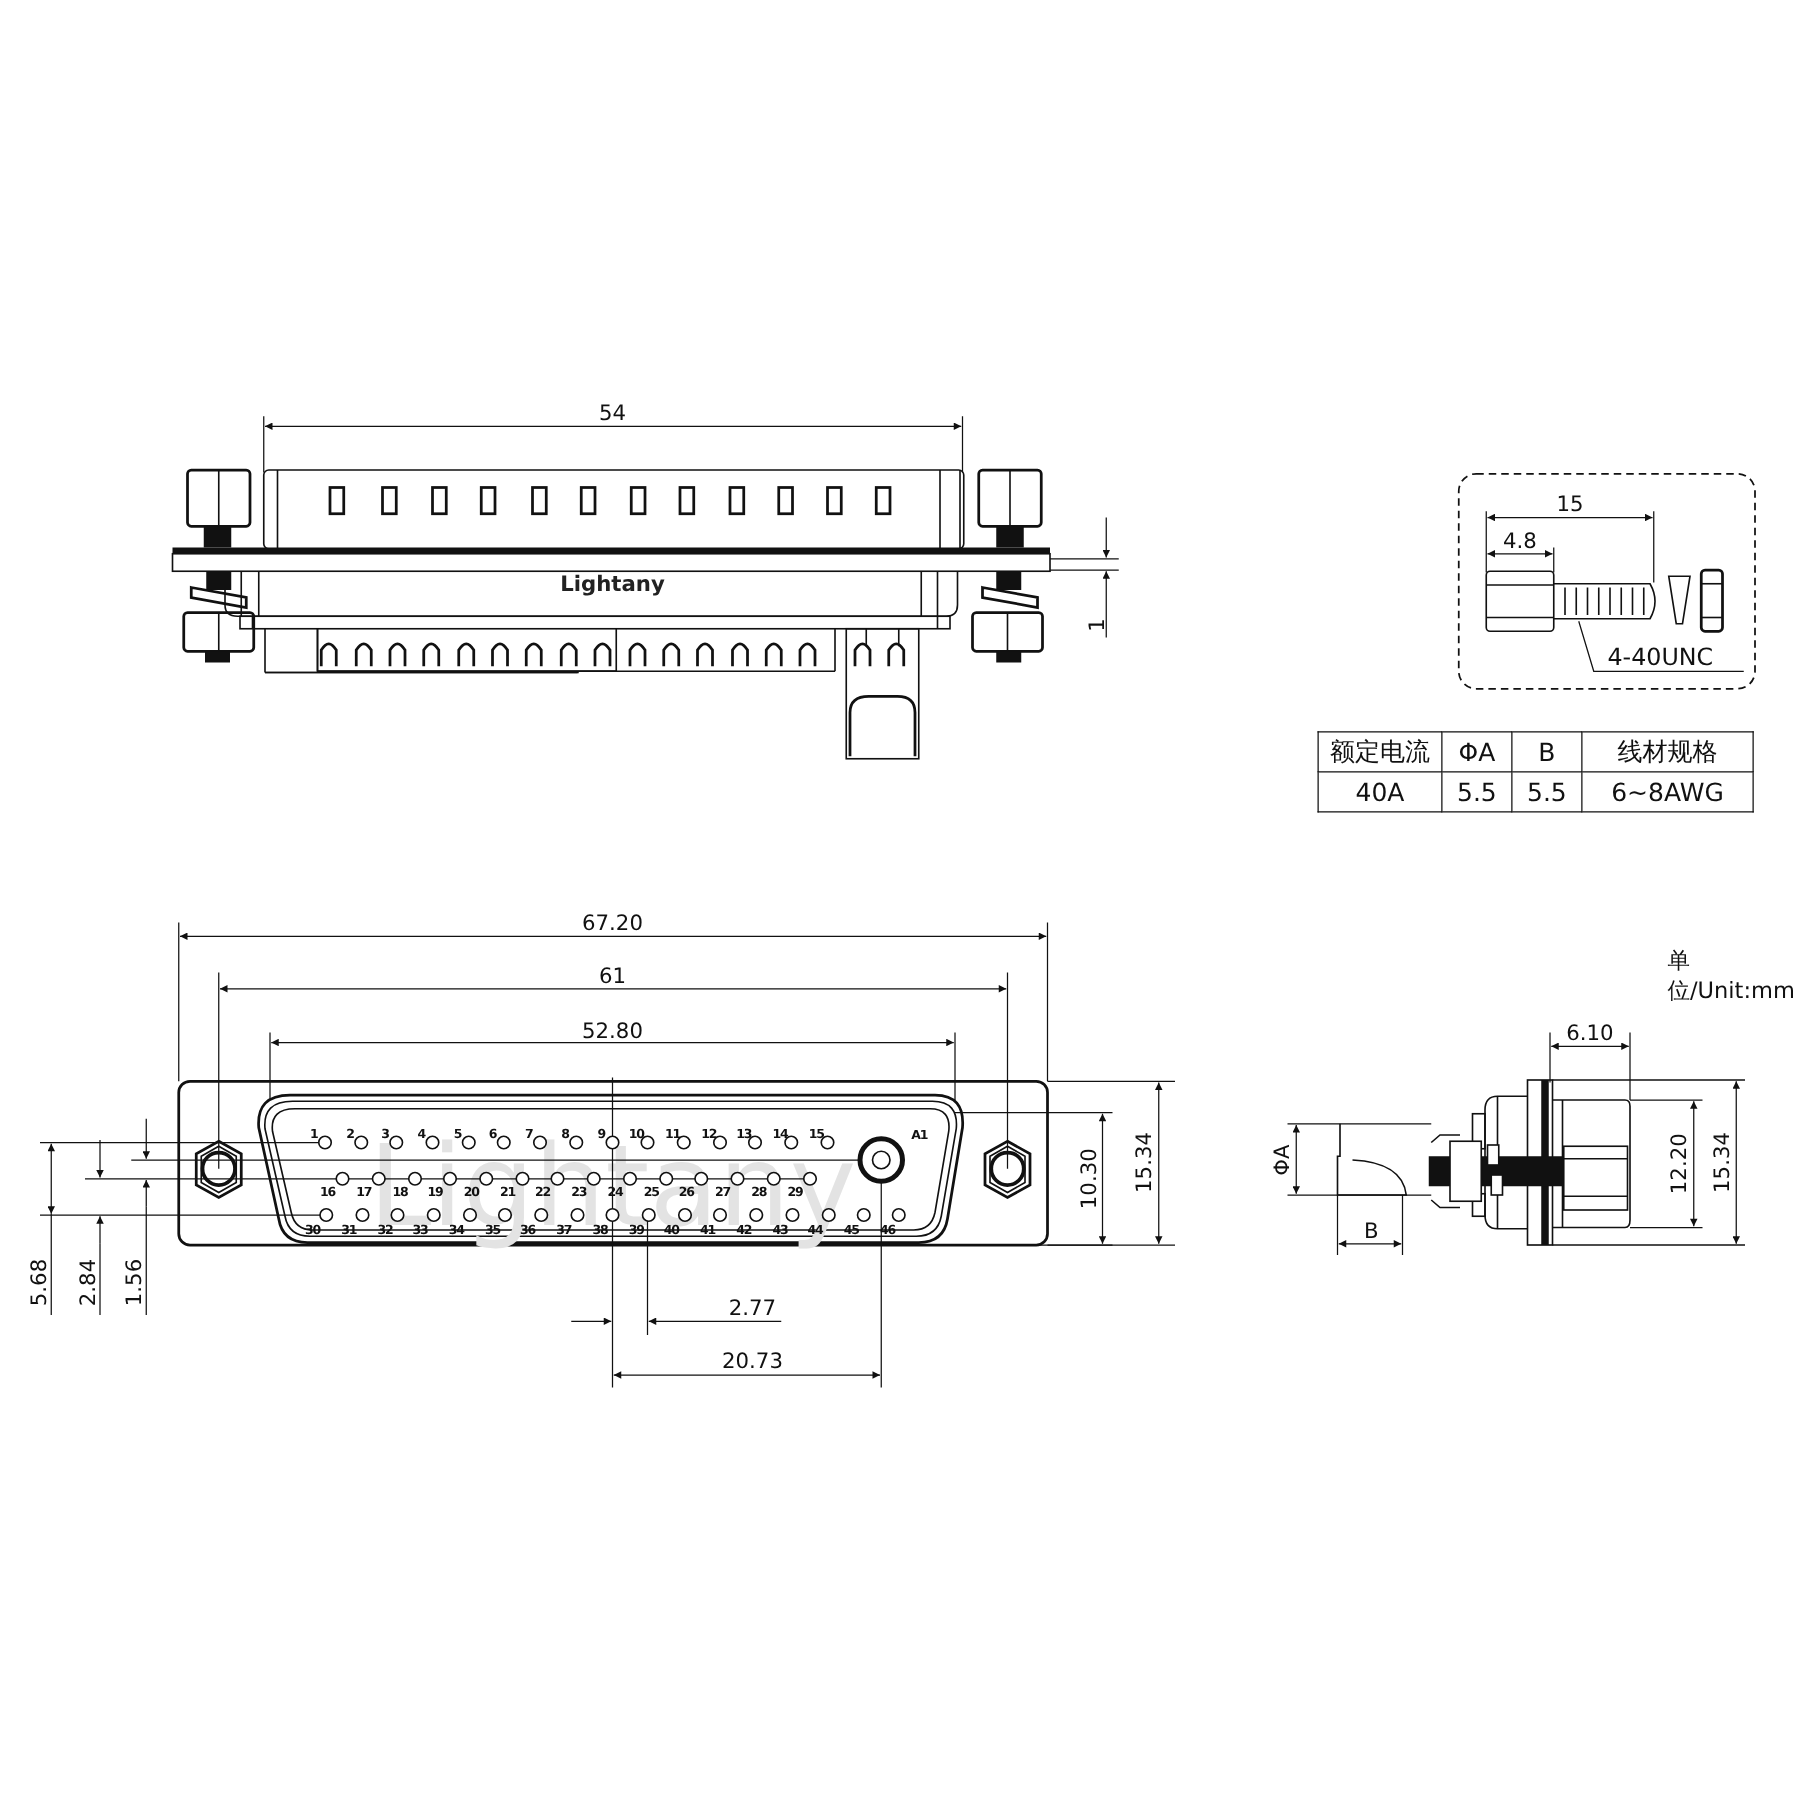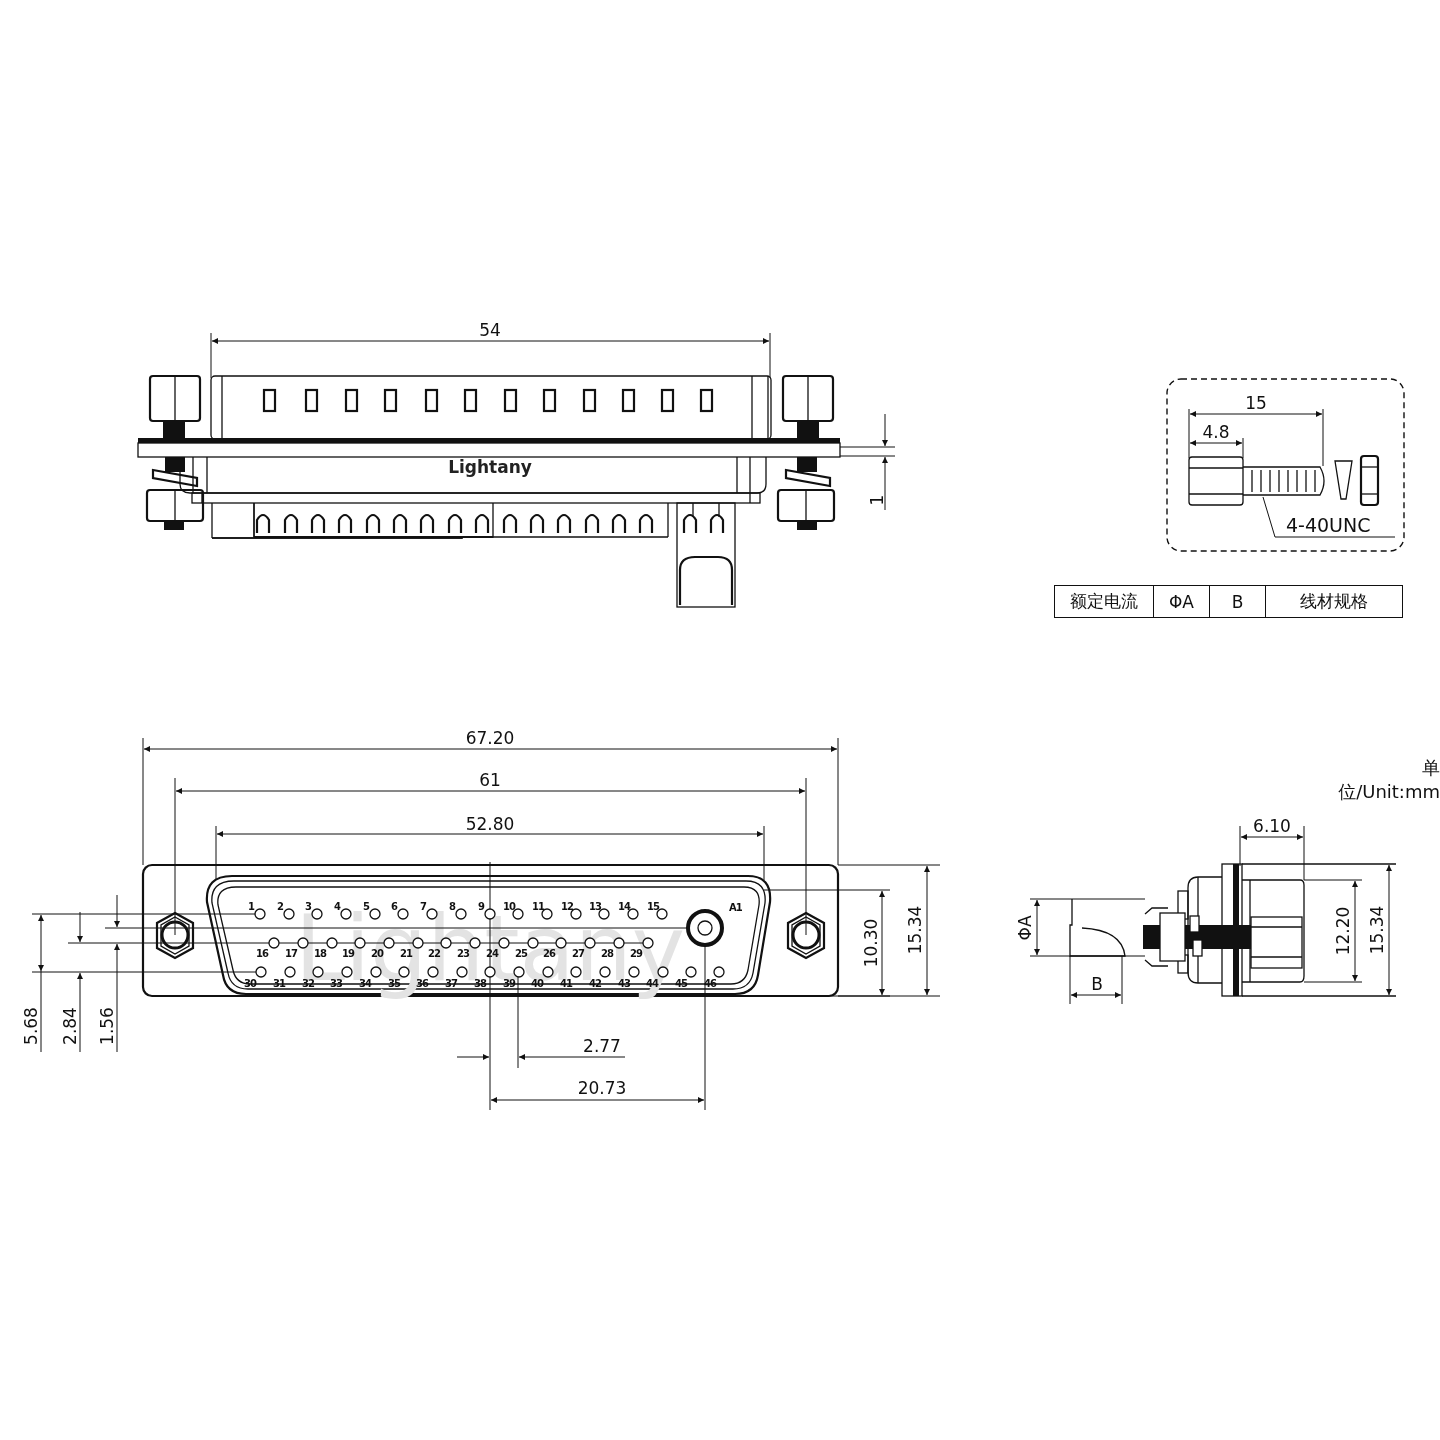--- a/index.html
+++ b/index.html
@@ -5,22 +5,22 @@
     html, body { margin: 0; padding: 0; background: #ffffff; }
     body { width: 1440px; height: 1440px; position: relative; overflow: hidden; font-family: "DejaVu Sans", sans-serif; }
     svg { position: absolute; left: 0; top: 0; }
     .ln { stroke: #111; stroke-width: 1.3; fill: none; }
     .thk { stroke: #111; stroke-width: 2.2; fill: none; }
     .dim { stroke: #111; stroke-width: 1; fill: none; }
     .dimtxt { font-family: "DejaVu Sans", sans-serif; font-size: 17px; fill: #111; }
     .pin { stroke: #111; stroke-width: 1.3; fill: #fff; }
     .pinlbl { font-family: "DejaVu Sans", sans-serif; font-size: 10px; font-weight: bold; fill: #111; letter-spacing: -1px; }
     .tbl { position: absolute; left: 1054px; top: 585px; border-collapse: collapse; }
-    .tbl td { border: 1.5px solid #111; height: 31px; text-align: center; font-family: "DejaVu Sans", sans-serif; font-size: 17px; color: #111; padding: 0; }
-    .unit { position: absolute; left: 1334px; top: 756px; font-family: "DejaVu Sans", sans-serif; font-size: 18px; color: #111; text-align: right; }
+    .tbl td { border: 1.5px solid #111; height: 31px; text-align: center; font-family: "DejaVu Sans", sans-serif; font-size: 20px; color: #111; padding: 0; }
+    .unit { position: absolute; left: 1334px; top: 756px; font-family: "DejaVu Sans", sans-serif; font-size: 18px; color: #111; }
     .wm { font-family: "DejaVu Sans", sans-serif; font-size: 90px; fill: #e3e3e3; }
   </style>
 </head>
 <body>
 
 <svg width="1440" height="1440" viewBox="0 0 1440 1440">
   <defs>
     <marker id="arr" viewBox="0 0 10 10" refX="10" refY="5" markerWidth="14" markerHeight="6" orient="auto-start-reverse" markerUnits="userSpaceOnUse">
       <path d="M0,0 L10,5 L0,10 z" fill="#111"></path>
     </marker>
@@ -387,15 +387,21 @@
 </svg>
 
 <table class="tbl">
   <tbody>
       <tr>
     <td style="width:98px">额定电流</td>
     <td style="width:55px">ΦA</td>
     <td style="width:55px">B</td>
     <td style="width:136px">线材规格</td>
   </tr>
+  <tr>
+    <td>40A</td>
+    <td>5.5</td>
+    <td>5.5</td>
+    <td>6~8AWG</td>
+  </tr>
 </tbody>
   </table>
 <div class="unit">单位/Unit:mm</div>
 
 </body></html>

